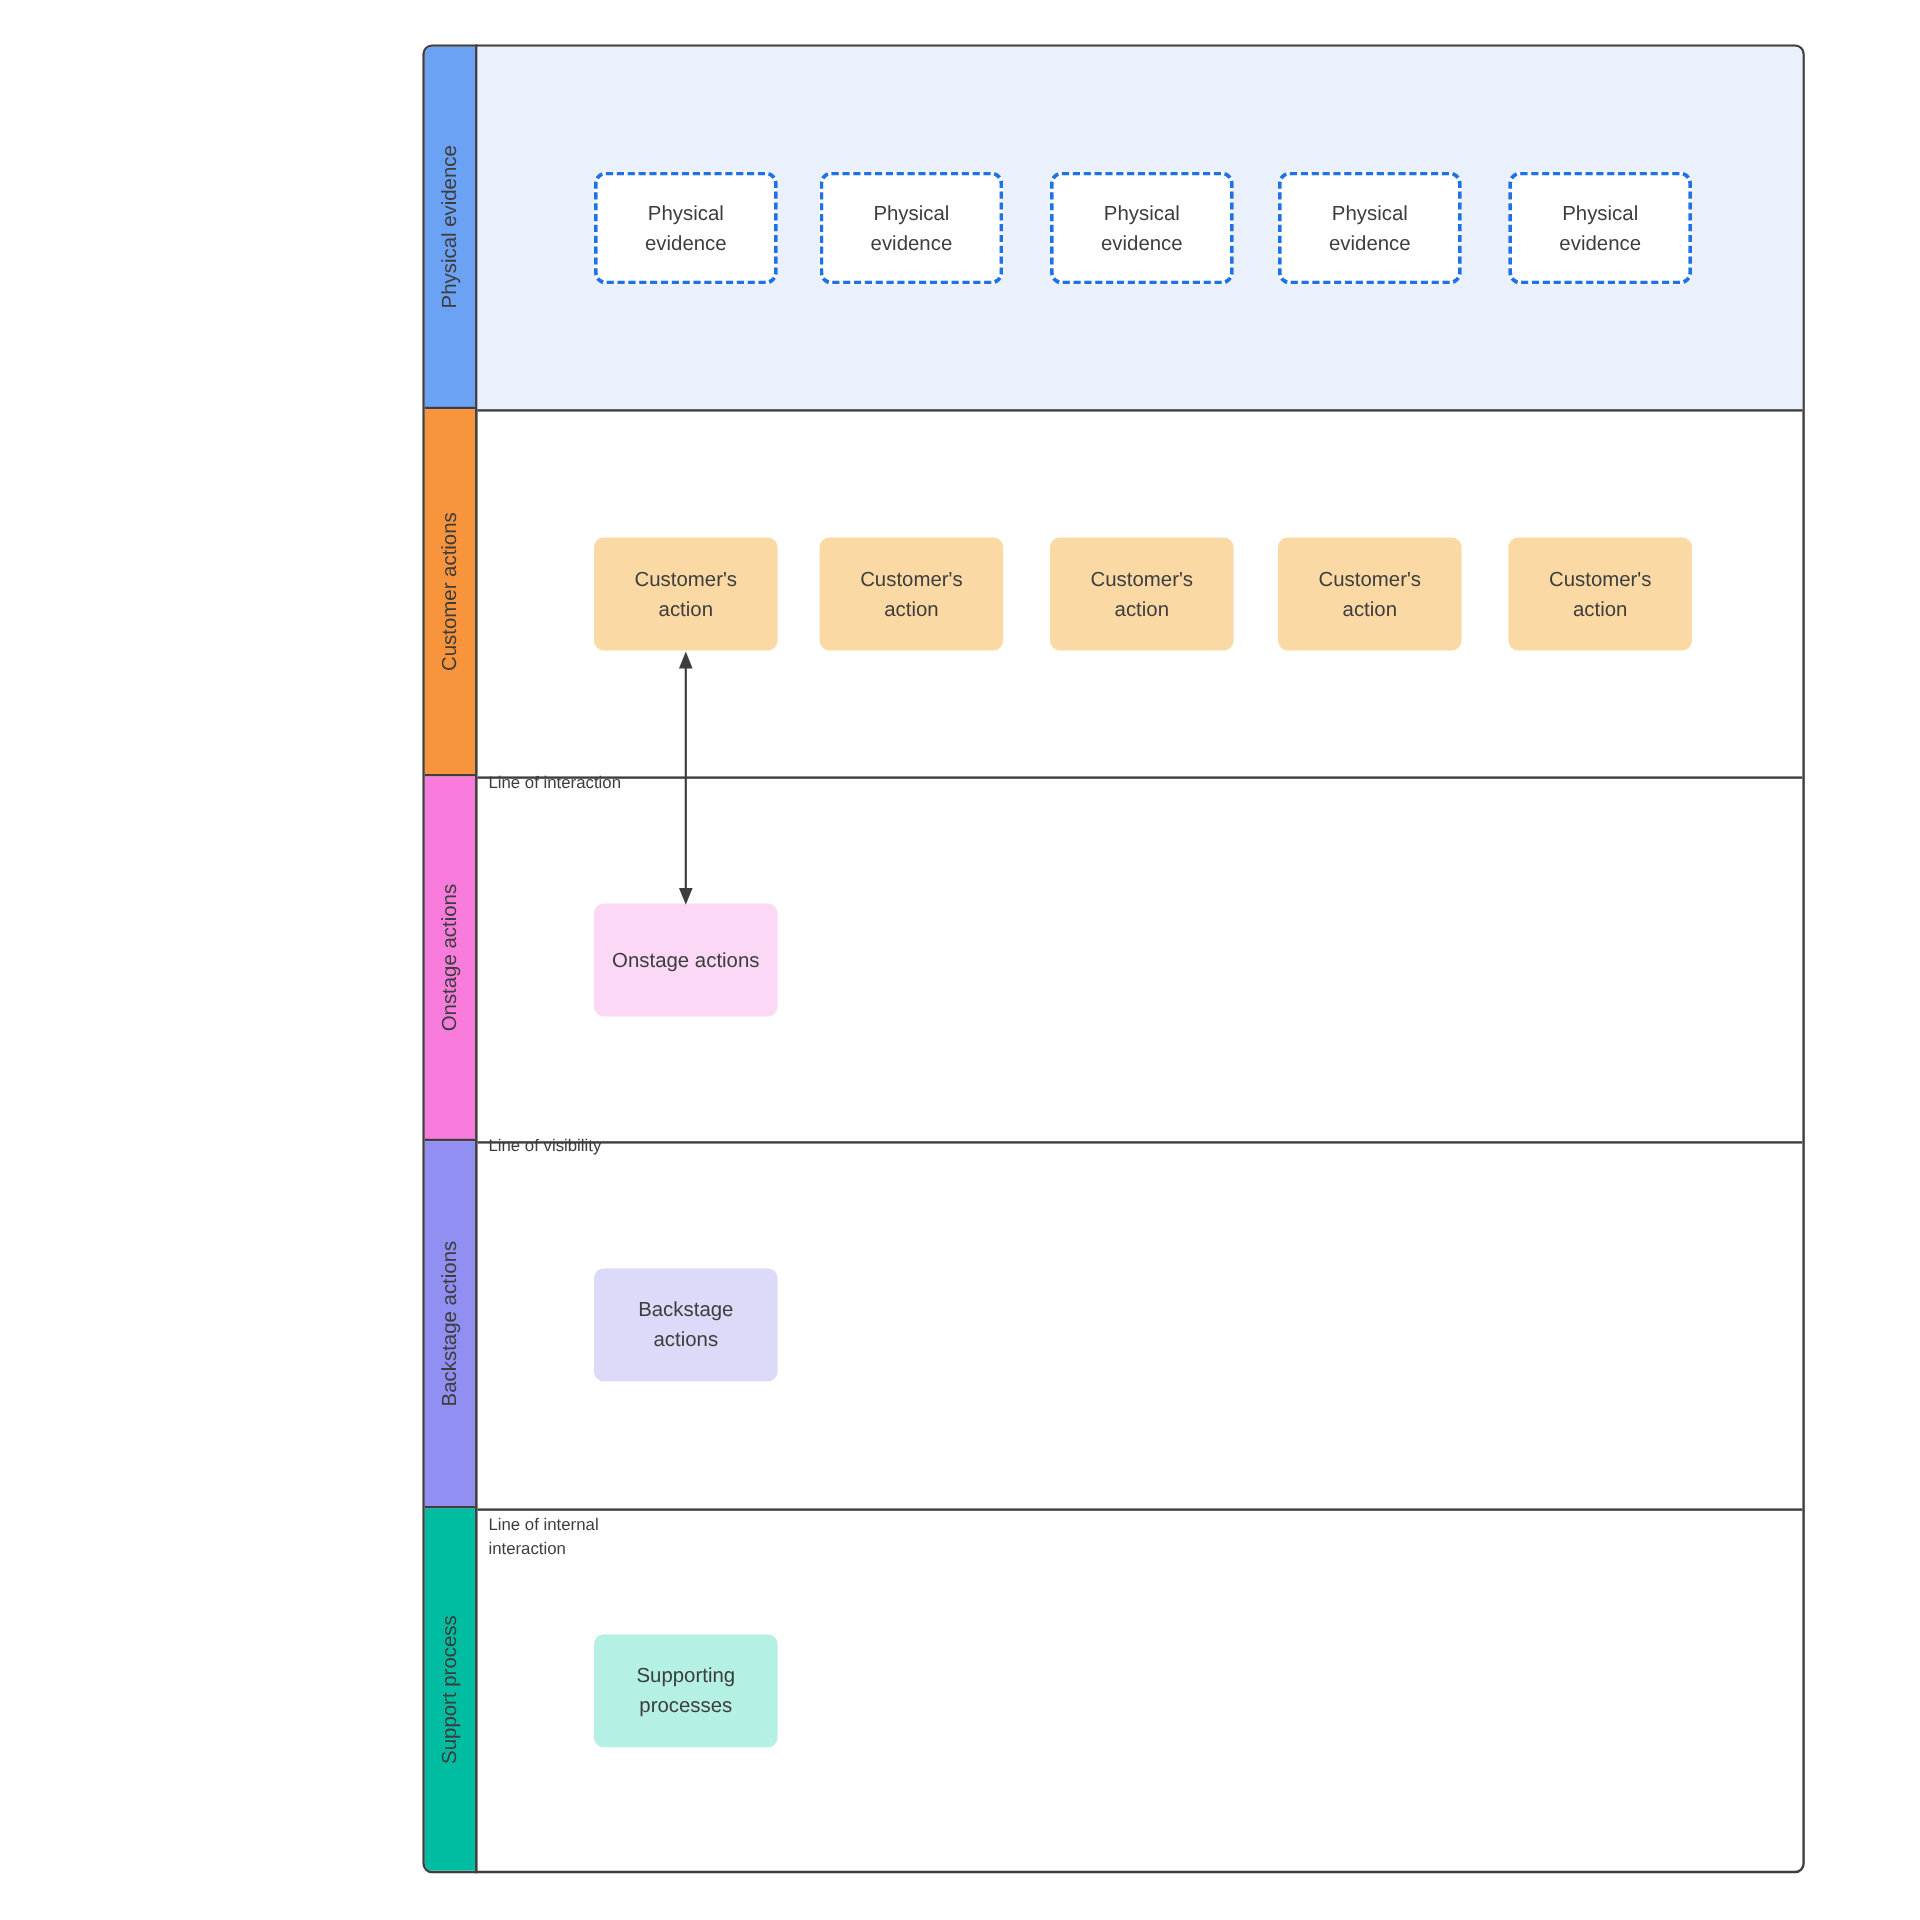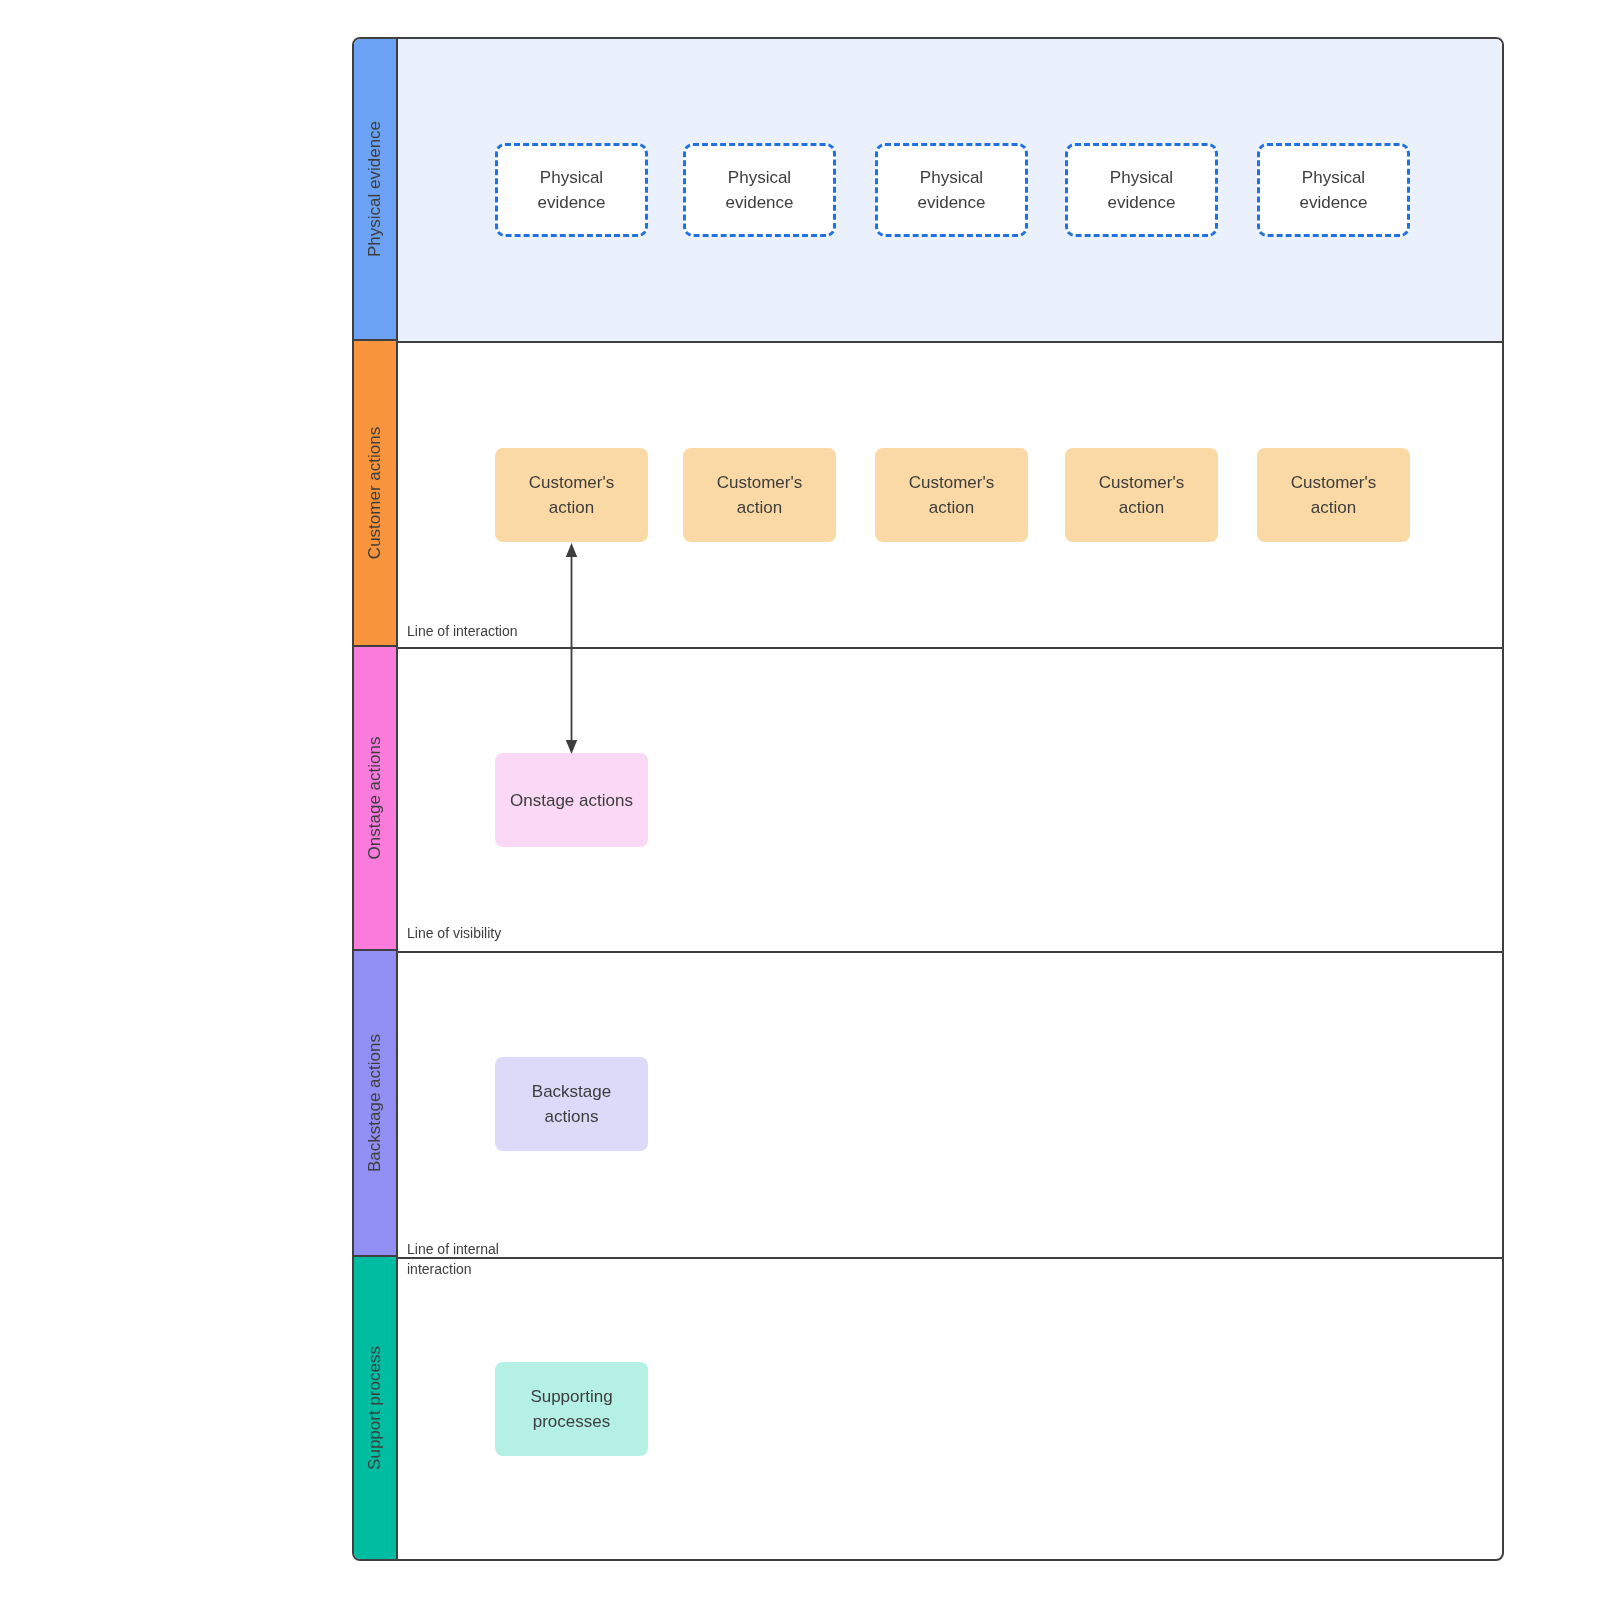--- a/index.html
+++ b/index.html
@@ -77,20 +77,21 @@
   .divider.d1 { top: 302px; }
   .divider.d2 { top: 608px; }
   .divider.d3 { top: 912px; }
   .divider.d4 { top: 1218px; }
   .boundary-label {
     position: absolute;
     left: 9px;
     font-size: 14px;
     line-height: 20px;
     color: #3D3D3D;
+    margin-top: 21px;
   }
   .lbl-interaction { top: 582px; }
   .lbl-visibility  { top: 884px; }
   .lbl-internal    { top: 1200px; width: 122px; }
   
   .node {
     position: absolute;
     width: 153px;
     height: 94px;
     box-sizing: border-box;

